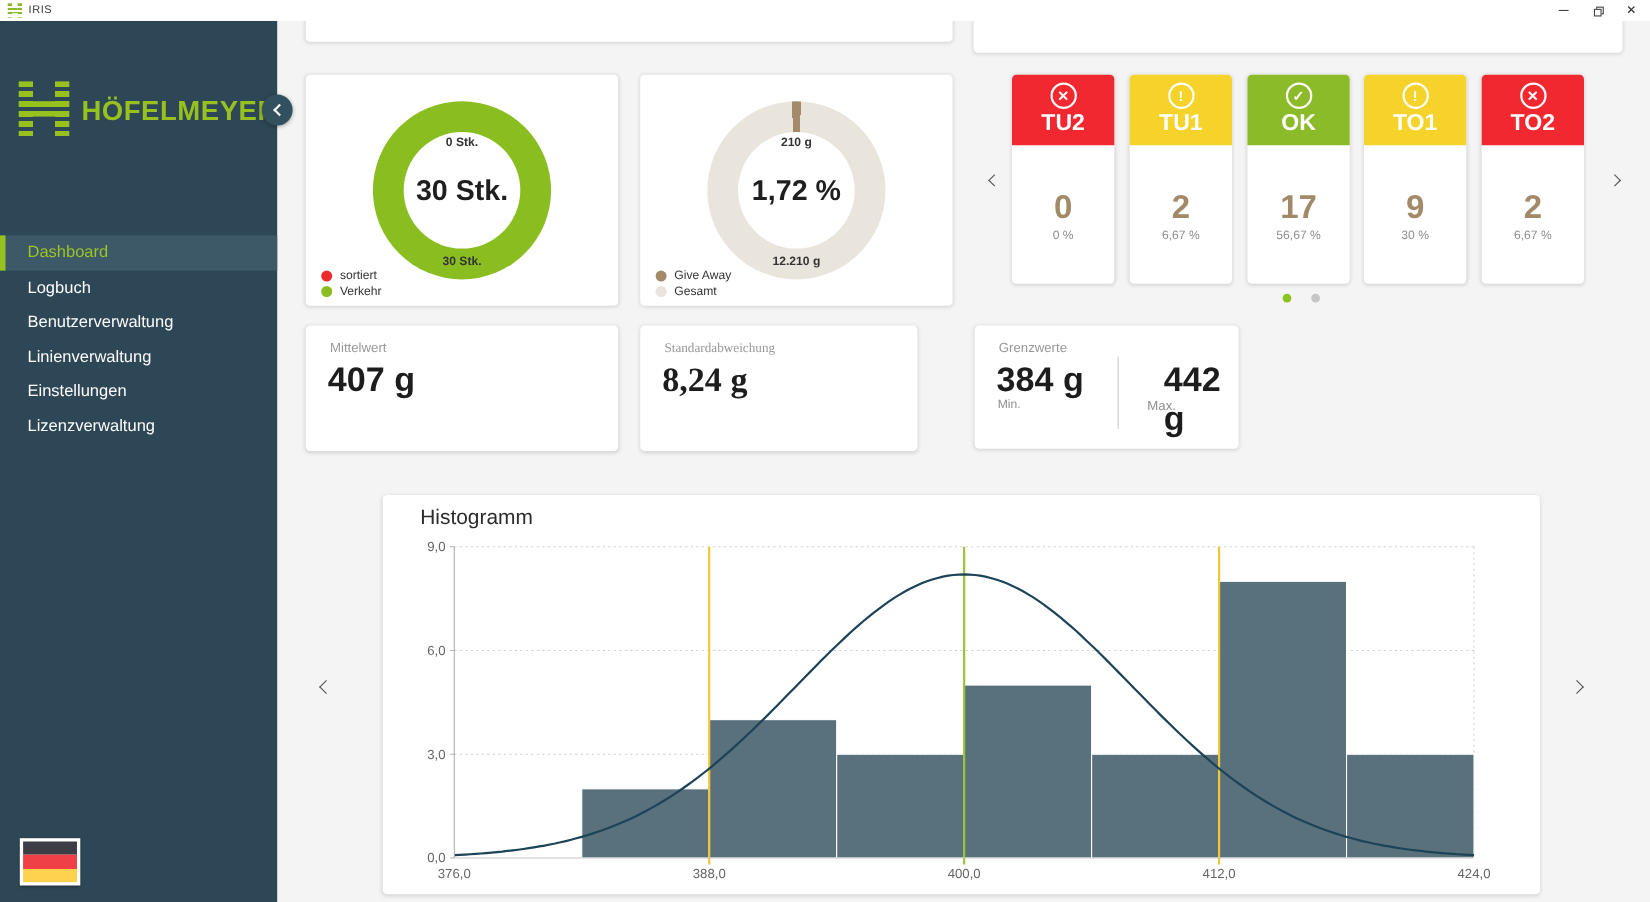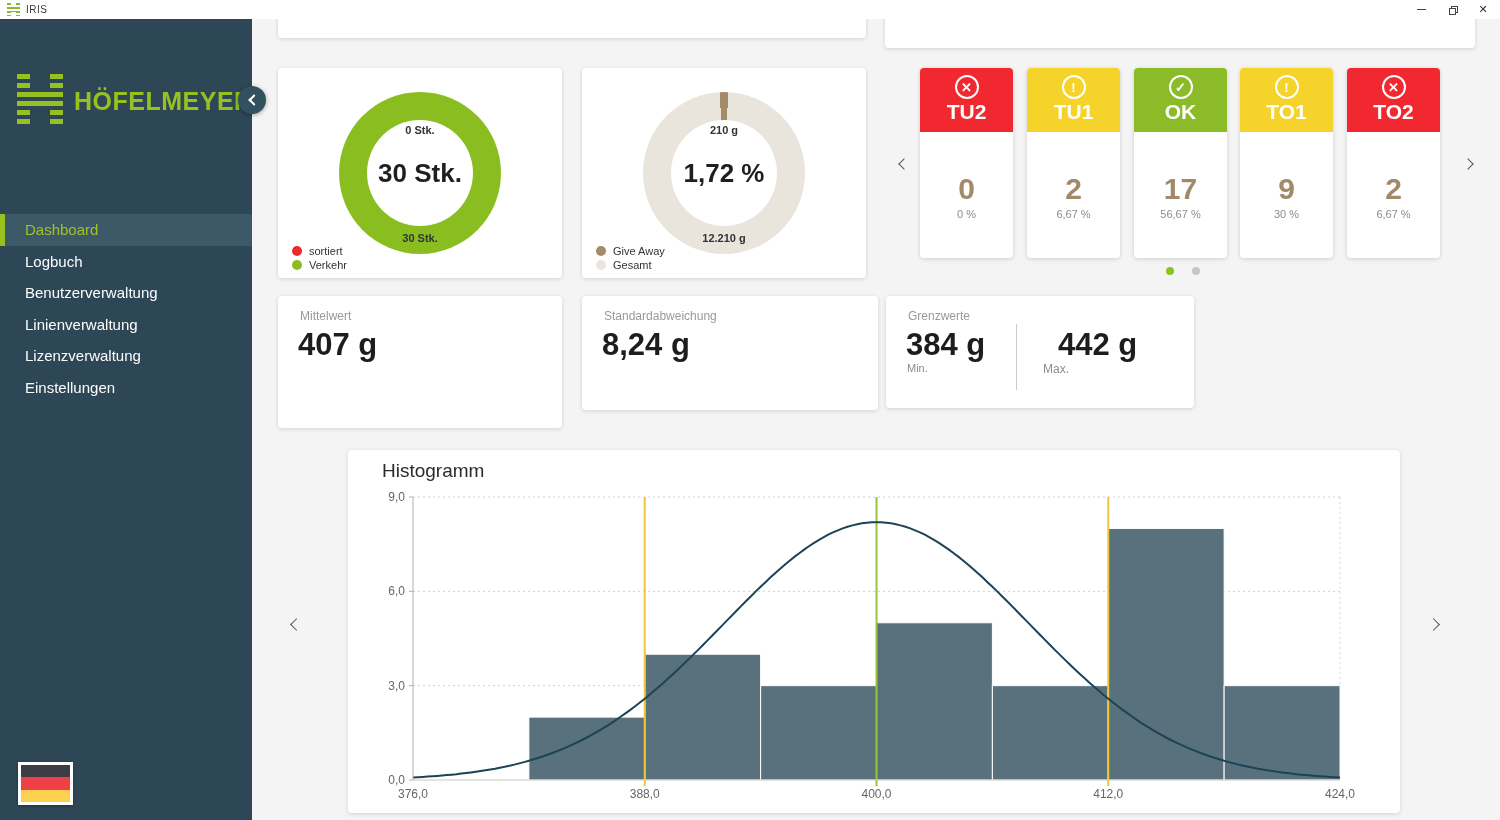--- a/index.html
+++ b/index.html
@@ -77,23 +77,23 @@
   .status-pct { text-align:center; margin-top:2px; font-size:11px; color:#8d8d8d; }
   .car-chev { position:absolute; width:20px; height:20px; display:flex; align-items:center; justify-content:center; cursor:pointer; }
   .car-chev .c { border-style:solid; border-color:#555; border-width:0 0 1.5px 1.5px; width:8px; height:8px; }
   .car-chev.left .c { transform:rotate(45deg); margin-left:4px; }
   .car-chev.right .c { transform:rotate(225deg); margin-right:4px; }
   .dots { position:absolute; left:1166px; top:267px; width:34px; display:flex; justify-content:space-between; }
   .dot { width:8px; height:8px; border-radius:50%; background:#c6c6c6; cursor:pointer; }
   .dot.active { background:#8cc222; }
 
   
-  .stat1 { left:278px; top:296px; width:284px; height:132px; }
-  .stat2 { left:582px; top:296px; width:296px; height:114px; }
-  .limits { left:886px; top:296px; width:308px; height:112px; }
+  .stat1 { left:278px; top:296px; width:284px; height:114px; }
+  .stat2 { left:582px; top:296px; width:252px; height:114px;font-family:Liberation Serif, serif; }
+  .limits { left:886px; top:296px; width:240px; height:112px; }
   .stat-label { position:absolute; left:22px; top:13px; font-size:12px; color:#999; }
   .stat-value { position:absolute; left:20px; top:31px; font-size:31px; font-weight:bold; color:#1d1d1d; }
   .lim-min-val { position:absolute; left:20px; top:31px; font-size:31px; font-weight:bold; color:#1d1d1d; }
   .lim-min-lab { position:absolute; left:21px; top:66px; font-size:11px; color:#8d8d8d; }
   .lim-div { position:absolute; left:130px; top:28px; width:1px; height:66px; background:#ccc; }
   .lim-max-val { position:absolute; left:156px; top:31px; font-size:31px; font-weight:bold; color:#1d1d1d;margin-left:16px; }
   .lim-max-lab { position:absolute; left:157px; top:66px; font-size:12px; color:#8d8d8d; }
 
   
   .hist-card { left:348px; top:450px; width:1052px; height:363px; }
@@ -135,22 +135,22 @@
         <span class="mid"></span>
         <span class="colR"></span>
     </div>
     <span class="brand-text">HÖFELMEYER</span>
   </div>
   <nav class="nav" id="nav">
       <div class="nav-item active">Dashboard</div>
       <div class="nav-item">Logbuch</div>
       <div class="nav-item">Benutzerverwaltung</div>
       <div class="nav-item">Linienverwaltung</div>
+      <div class="nav-item">Einstellungen</div>
       <div class="nav-item">Lizenzverwaltung</div>
-      <div class="nav-item">Einstellungen</div>
     </nav>
   <div class="flag">
     <div class="stripe s1"></div>
       <div class="stripe s2"></div>
       <div class="stripe s3"></div>
   </div>
 
 </div>
 <div class="collapse-btn">
   <span class="chev"></span>

